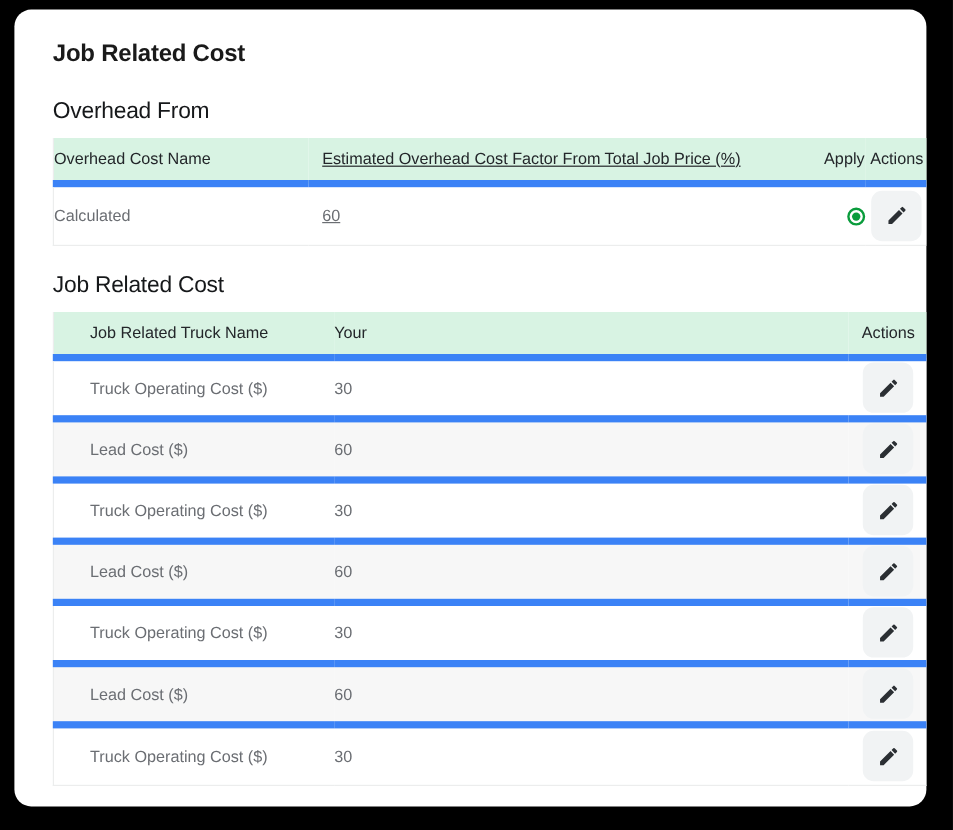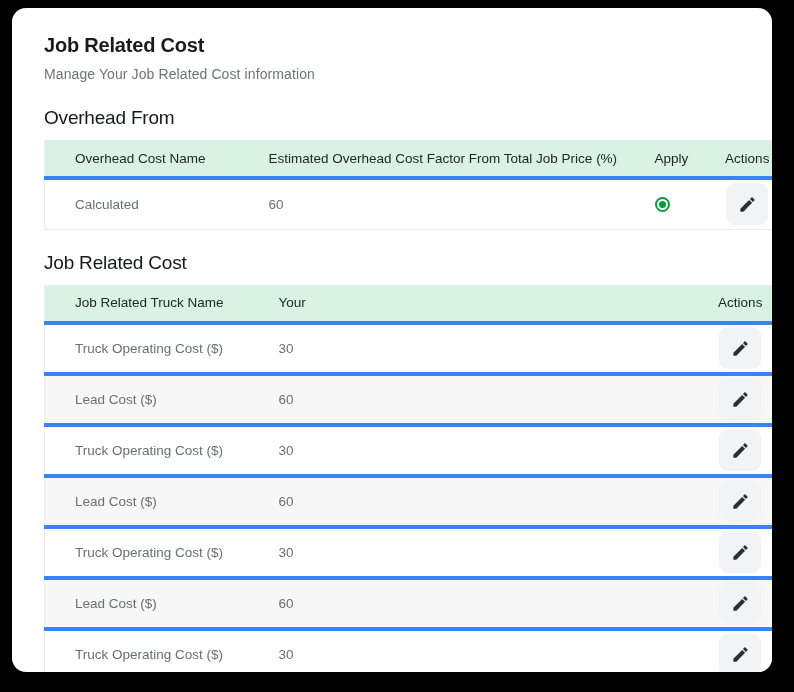--- a/index.html
+++ b/index.html
@@ -75,40 +75,40 @@
     height: 38px;
     padding: 0 0 0 0;
     vertical-align: middle;
   }
 
   table.data-table tbody td {
     font-size: 13.5px;
     color: #6b6e73;
     height: 51px;
     vertical-align: middle;
-    border-top: 4px solid #3b82f6;
+    border-top: 6px solid #3b82f6;
   }
 
   table.data-table tbody tr:nth-child(even) td {
     background: #f7f7f7;
   }
 
   table.data-table tbody tr:nth-child(odd) td {
     background: #ffffff;
   }
 
   
   .t-oh col.c-name   { width: 212px; }
   .t-oh col.c-factor { width: 398px; }
   .t-oh col.c-apply  { width: 66px; }
   .t-oh col.c-act    { width: 54px; }
 
-  .t-oh th.c-name,   .t-oh td.c-name   { padding-left: 30px; }
-  .t-oh th.c-factor, .t-oh td.c-factor { padding-left: 12px; }
-  .t-oh th.c-apply,  .t-oh td.c-apply  { text-align: left; padding: 0; }
+  .t-oh th.c-name,   .t-oh td.c-name   { }
+  .t-oh th.c-factor, .t-oh td.c-factor { padding-left: 12px; text-decoration: underline; }
+  .t-oh th.c-apply,  .t-oh td.c-apply  { text-align: right; padding: 0; }
   .t-oh th.c-act,    .t-oh td.c-act    { text-align: center; padding: 0; }
 
   
   .t-jr col.c-name  { width: 234px; }
   .t-jr col.c-value { width: 428px; }
   .t-jr col.c-act   { width: 68px; }
 
   .t-jr th.c-name,  .t-jr td.c-name  { padding-left: 30px; }
   .t-jr th.c-value, .t-jr td.c-value { padding-left: 0px; }
   .t-jr th.c-act,   .t-jr td.c-act   { text-align: center; padding: 0; }
@@ -149,21 +149,20 @@
   .icon-btn svg { display: block; }
 </style>
 </head>
 <body>
 
 <div class="page">
   <div class="card">
 
     <div class="page-title">Job Related Cost</div>
 
-    <div class="page-subtitle">Manage Your Job Related Cost information</div>
 
     <div class="section-heading first">Overhead From</div>
 
     <table class="data-table t-oh">
       <colgroup>
         <col class="c-name">
           <col class="c-factor">
           <col class="c-apply">
           <col class="c-act">
       </colgroup>

